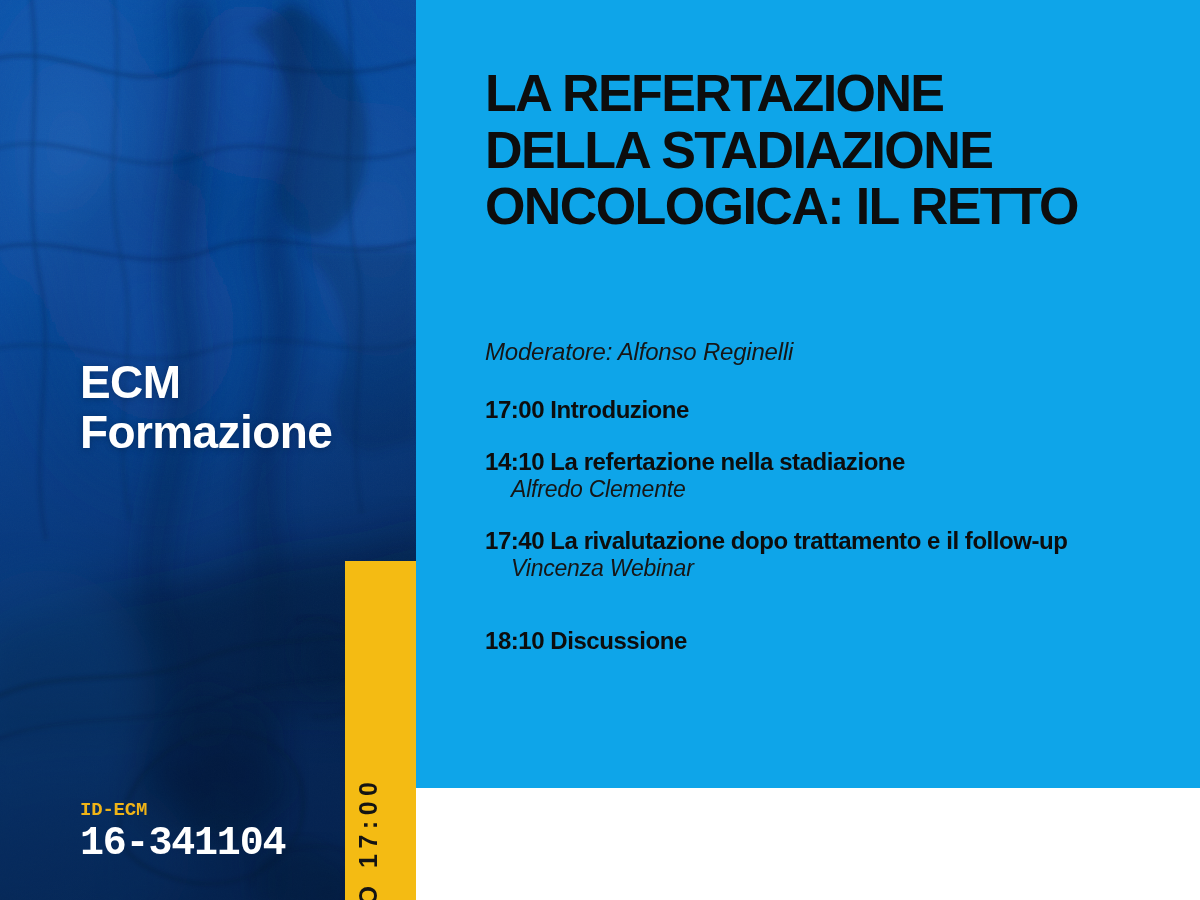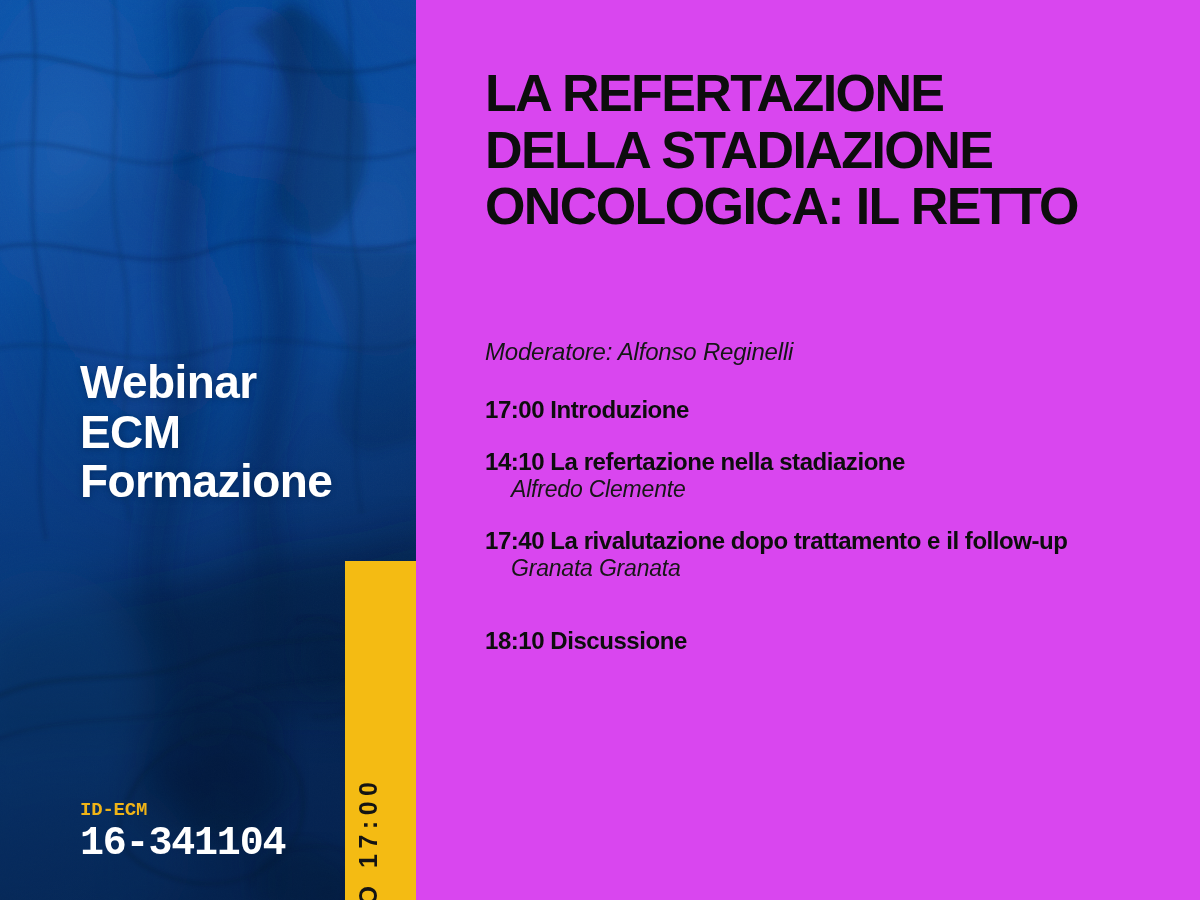--- a/index.html
+++ b/index.html
@@ -128,22 +128,22 @@
     line-height: 1;
     padding-left: 4px;
   }
 
   
   .right-panel {
     position: absolute;
     left: 416px;
     top: 0;
     width: 784px;
-    height: 900px;
-    background: #d946ef;
+    height: 788px;
+    background: #0ea5e9;
   }
 
   .main-title {
     position: absolute;
     left: 69px;
     top: 30px;
     width: 680px;
     font-size: 52px;
     font-weight: bold;
     line-height: 1.09;
@@ -338,21 +338,20 @@
         <path d="M0,0 L416,0 L416,900 L0,900 Z" fill="none" stroke="#062d63" stroke-width="0"></path>
         <g stroke="#063borders"></g>
       </g>
 
       <rect x="0" y="0" width="416" height="900" filter="url(#grain)" opacity="0.35"></rect>
     </svg>
 
     <div class="left-shade"></div>
 
     <div class="webinar-block">
-      <span class="wline">Webinar</span>
       <span class="wline">ECM</span>
       <span class="wline">Formazione</span>
     </div>
 
     <div class="idecm-block">
       <div class="idecm-label">ID-ECM</div>
       <div class="idecm-code">16-341104</div>
     </div>
   </div>
 
@@ -378,21 +377,21 @@
         <div class="session-title">17:00 Introduzione</div>
       </div>
 
       <div class="session">
         <div class="session-title">14:10 La refertazione nella stadiazione</div>
         <div class="session-speaker">Alfredo Clemente</div>
       </div>
 
       <div class="session">
         <div class="session-title">17:40 La rivalutazione dopo trattamento e il follow-up</div>
-        <div class="session-speaker">Granata Granata</div>
+        <div class="session-speaker">Vincenza Webinar</div>
       </div>
 
       <div class="session spaced-before">
         <div class="session-title">18:10 Discussione</div>
       </div>
 
     </div>
   </div>
 
 </div>

